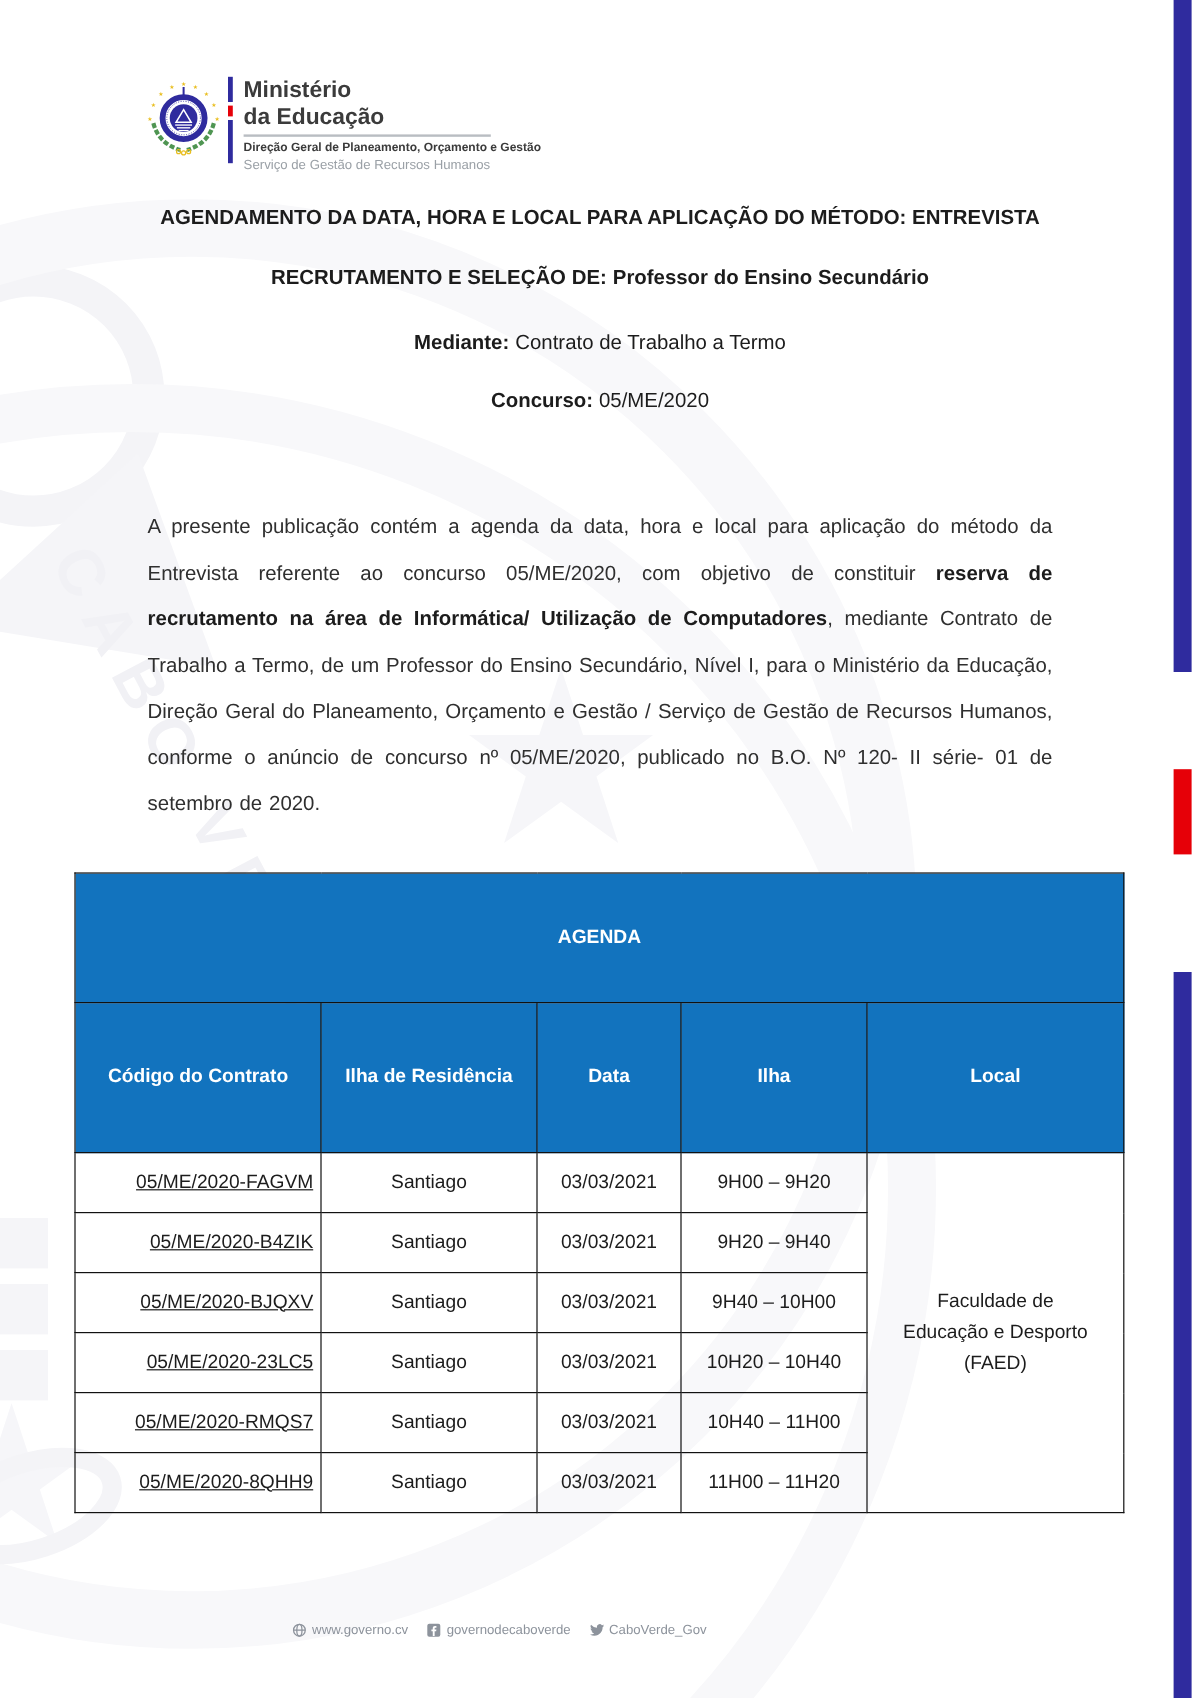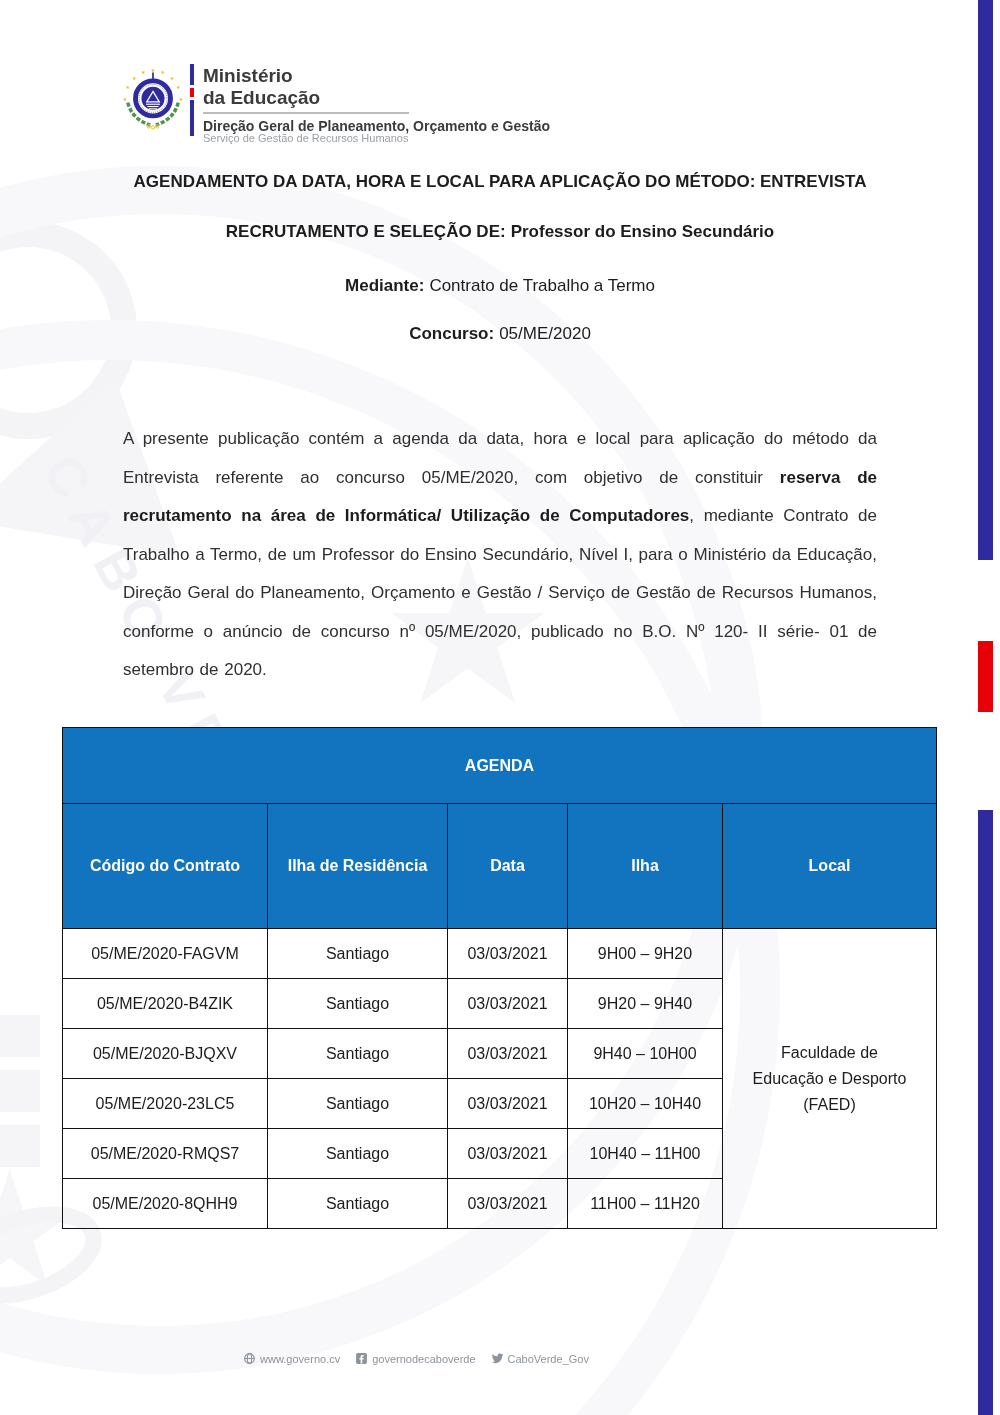--- a/index.html
+++ b/index.html
@@ -19,21 +19,21 @@
   
   .logo-emblem{position:absolute;left:118px;top:62px;}
   .logo-divider{position:absolute;left:190px;width:4px;background:#2F2B9E;}
   .div-a{top:64px;height:21px;}
   .div-b{top:88px;height:9px;background:#E60008;}
   .div-c{top:100px;height:36px;}
   .ministry{position:absolute;left:203px;color:#3b3b3b;font-weight:bold;font-size:19px;line-height:19px;}
   .ministry.l1{top:66px;}
   .ministry.l2{top:88px;}
   .logo-rule{position:absolute;left:203px;top:112px;width:206px;height:2px;background:#b9bdc2;}
-  .dept{position:absolute;left:203px;top:118px;font-size:14px;font-weight:bold;color:#3b3b3b;}
+  .dept{position:absolute;left:203px;top:118px;font-size:10px;font-weight:bold;color:#3b3b3b;}
   .service{position:absolute;left:203px;top:132px;font-size:11px;color:#9aa0a6;}
 
   
   .cline{position:absolute;left:0;width:1000px;text-align:center;color:#1c1c1c;font-size:17px;}
   .t-main{top:172px;font-weight:bold;}
   .t-recrut{top:222px;font-weight:bold;}
   .t-med{top:276px;}
   .t-conc{top:324px;}
   .lbl{font-weight:bold;margin-right:5px;}
   .section-line{position:absolute;left:135px;top:377px;font-size:17px;color:#1c1c1c;}
@@ -45,24 +45,24 @@
   }
   .body-par b{color:#1c1c1c;}
 
   
   table.agenda{
     position:absolute;left:62px;top:727px;width:874px;
     border-collapse:collapse;table-layout:fixed;font-size:16px;color:#1c1c1c;
   }
   table.agenda th,table.agenda td{border:1px solid #111;padding:0 6px;}
   .th-blue{background:#1273BE;color:#fff;font-weight:bold;text-align:center;}
-  .tr-title{height:76px;}
+  .tr-title{height:108px;}
   .tr-heads{height:125px;}
   .tr-body{height:50px;}
-  td.code{text-align:center;padding-left:8px;}
+  td.code{text-align:right;padding-left:8px;text-decoration:underline;}
   td.c{text-align:center;}
   td.localcell{text-align:center;line-height:26px;}
 
   
   .footer{
     position:absolute;left:0;top:1352px;width:832px;display:flex;justify-content:center;
     align-items:center;gap:7px;font-size:11px;color:#8d939c;
   }
   .footer .icon{display:inline-flex;align-items:center;}
   .footer .pair{display:inline-flex;align-items:center;gap:4px;margin:0 4px;}

